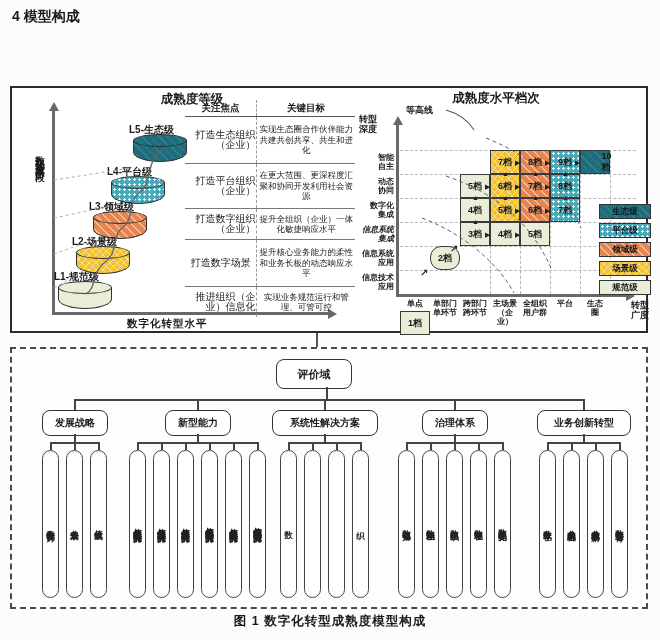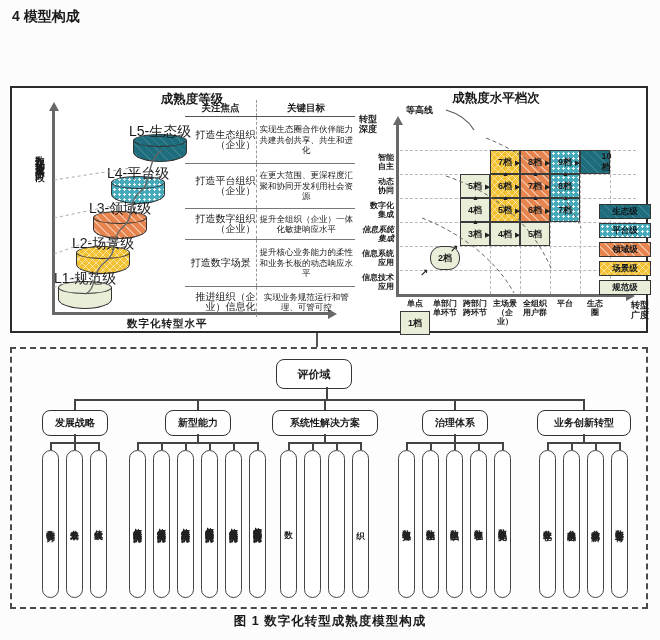--- a/index.html
+++ b/index.html
@@ -18,21 +18,21 @@
   .ptitle{position:absolute;font-size:12.5px;font-weight:bold;text-align:center;}
   
   .axis{position:absolute;background:#686868;}
   .ah-up{position:absolute;width:0;height:0;border-left:5px solid transparent;border-right:5px solid transparent;border-bottom:9px solid #686868;}
   .ah-right{position:absolute;width:0;height:0;border-top:5px solid transparent;border-bottom:5px solid transparent;border-left:9px solid #686868;}
   .vlabel{position:absolute;writing-mode:vertical-rl;text-orientation:upright;font-weight:bold;font-size:9.5px;letter-spacing:2px;}
   
   .cyl{position:absolute;width:54px;height:28px;}
   .cyl .body{position:absolute;left:0;top:6px;width:100%;height:22px;border:1.2px solid #333;box-sizing:border-box;border-radius:0 0 27px 27px / 0 0 10px 10px;border-top:none;}
   .cyl .cap{position:absolute;left:0;top:0;width:100%;height:13px;border:1.2px solid #333;box-sizing:border-box;border-radius:50%;}
-  .cyl-label{position:absolute;font-size:14px;font-weight:normal;white-space:nowrap;}
+  .cyl-label{position:absolute;font-size:10px;font-weight:bold;white-space:nowrap;}
   
   .ml-table{position:absolute;left:158px;top:12px;width:170px;}
   .ml-hrow{display:flex;border-bottom:1px solid #555;height:16px;align-items:center;}
   .ml-hrow span{font-size:9.5px;font-weight:bold;text-align:center;}
   .ml-h1{width:42%;}
   .ml-h2{width:58%;border-left:1px dashed #999;height:16px;line-height:16px;}
   .ml-row{display:flex;border-bottom:1px solid #777;}
   .ml-row:last-child{border-bottom:none;}
   .ml-focus{width:42%;display:flex;align-items:center;justify-content:center;text-align:right;font-size:10px;line-height:10.5px;padding:1px 1px;box-sizing:border-box;}
   .ml-goal{width:58%;display:flex;align-items:center;justify-content:center;text-align:center;font-size:8.5px;line-height:10.5px;border-left:1px dashed #999;padding:1px 2px;box-sizing:border-box;}

